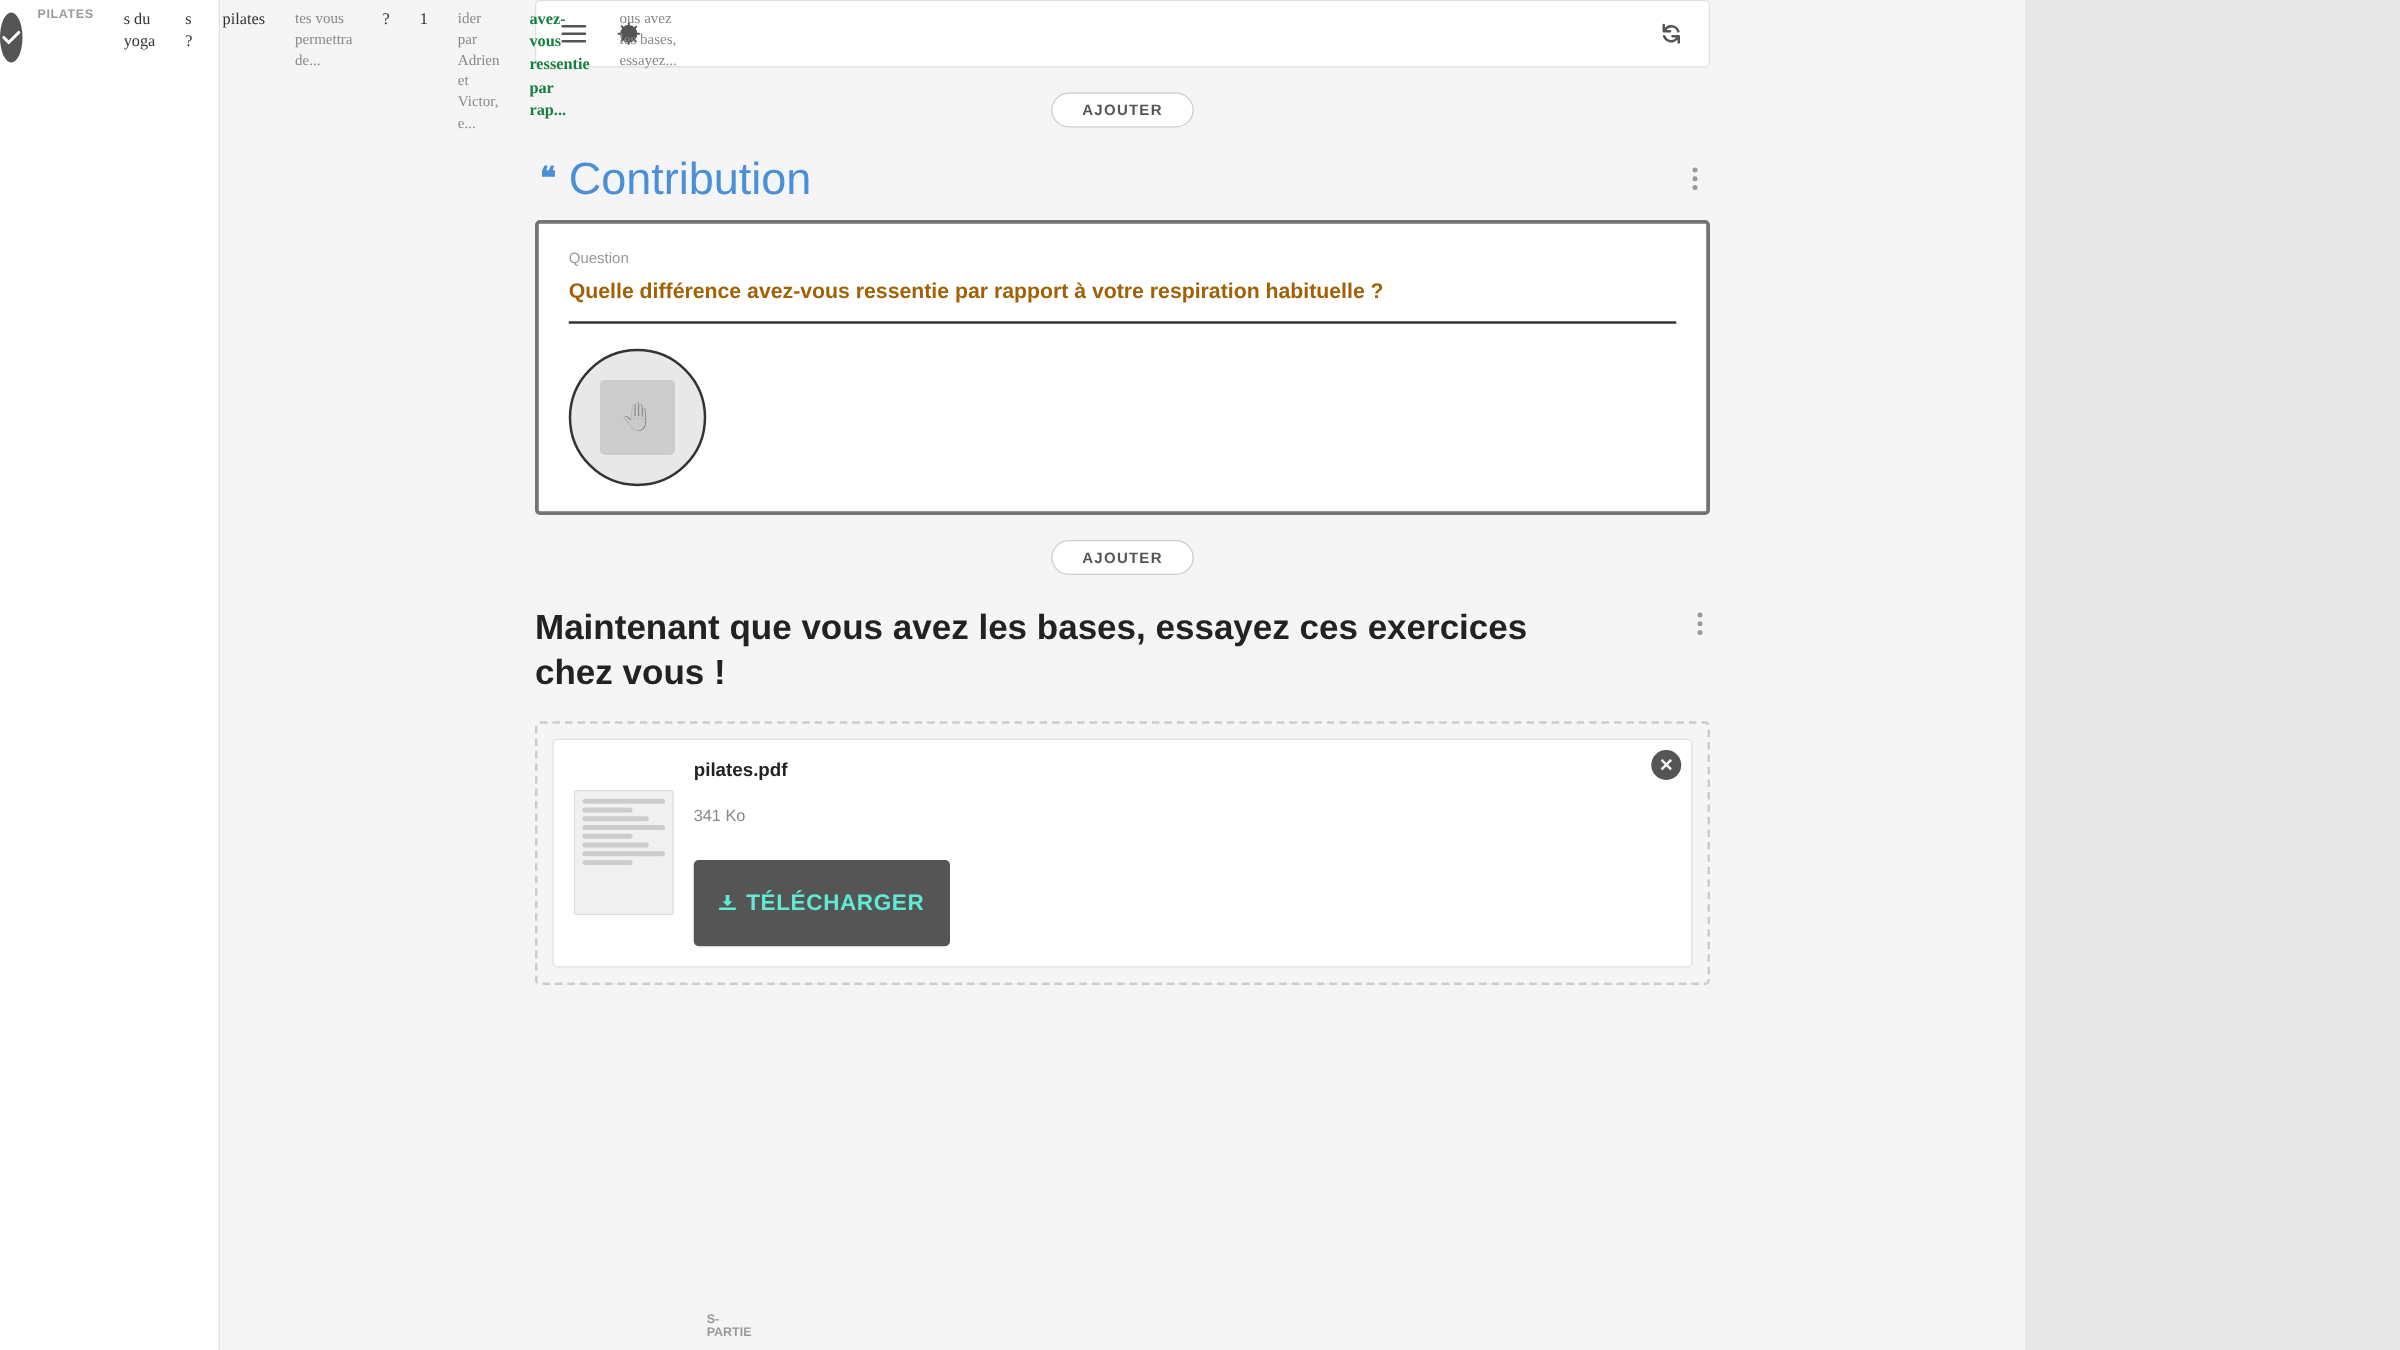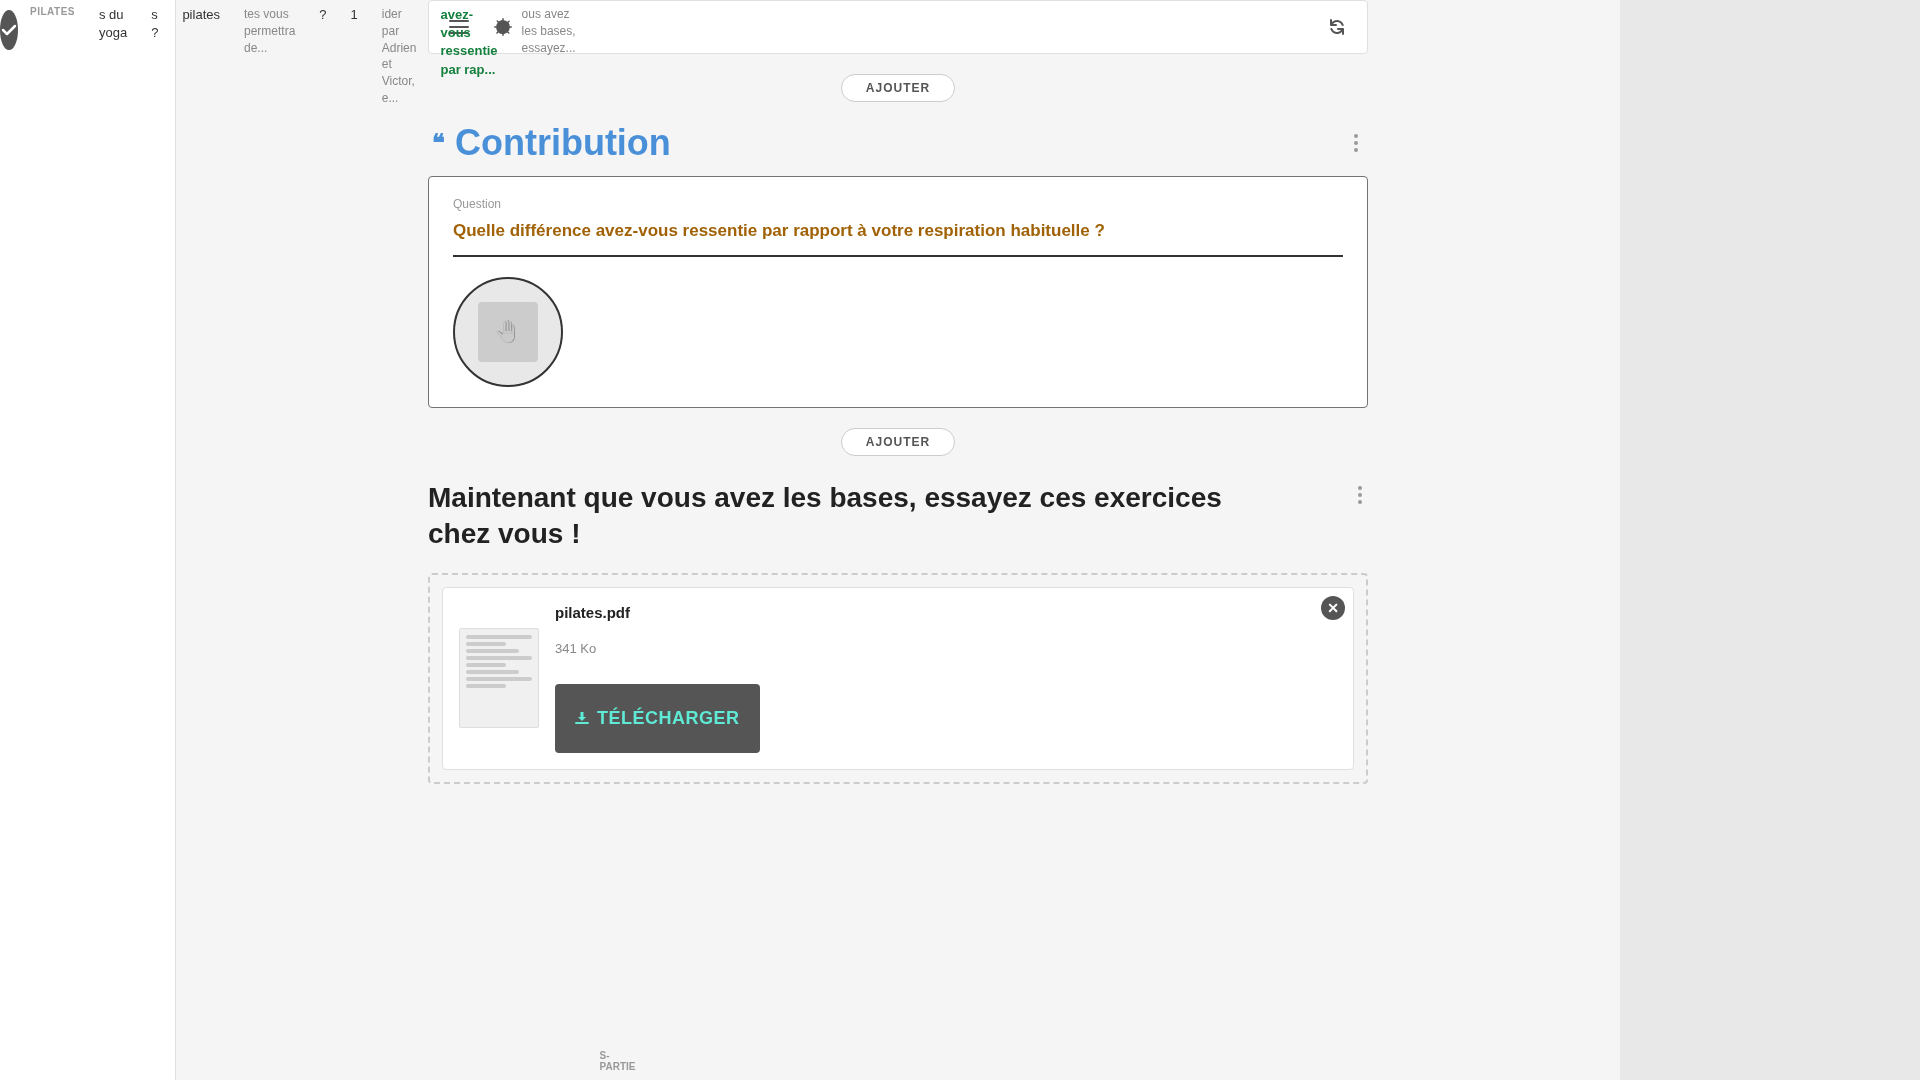--- a/index.html
+++ b/index.html
@@ -41,20 +41,21 @@
       text-transform: uppercase;
       padding: 6px 12px 4px 12px;
       letter-spacing: 0.5px;
     }
     .sidebar-item {
       padding: 6px 12px;
       font-size: 13px;
       color: #333;
       cursor: pointer;
       line-height: 1.4;
+      font-family: Liberation Serif, serif;
     }
     .sidebar-item.active { color: #15803d; font-weight: 600; }
     .sidebar-item.muted { color: #888; font-size: 12px; }
 
     .sidebar-divider {
       height: 1px;
       background: #e8e8e8;
       margin: 8px 0;
     }
 
@@ -153,41 +154,41 @@
       gap: 10px;
     }
     .quote-icon {
       color: #4a90d9;
       font-size: 24px;
       font-weight: 900;
       line-height: 1;
     }
     .contribution-title {
       font-size: 36px;
-      font-weight: 700;
+      font-weight: 400;
       color: #4a90d9;
     }
     .three-dots {
       display: flex;
       flex-direction: column;
       gap: 3px;
       cursor: pointer;
       padding: 6px;
     }
     .three-dots span {
       width: 4px;
       height: 4px;
       background: #999;
       border-radius: 50%;
     }
 
     
     .contribution-card {
       background: #fff;
-      border: 1px solid #737373;
+      border: 3px solid #737373;
       border-radius: 4px;
       padding: 20px 24px;
       position: relative;
     }
     .question-label {
       font-size: 12px;
       color: #999;
       margin-bottom: 8px;
     }
     .question-text {

